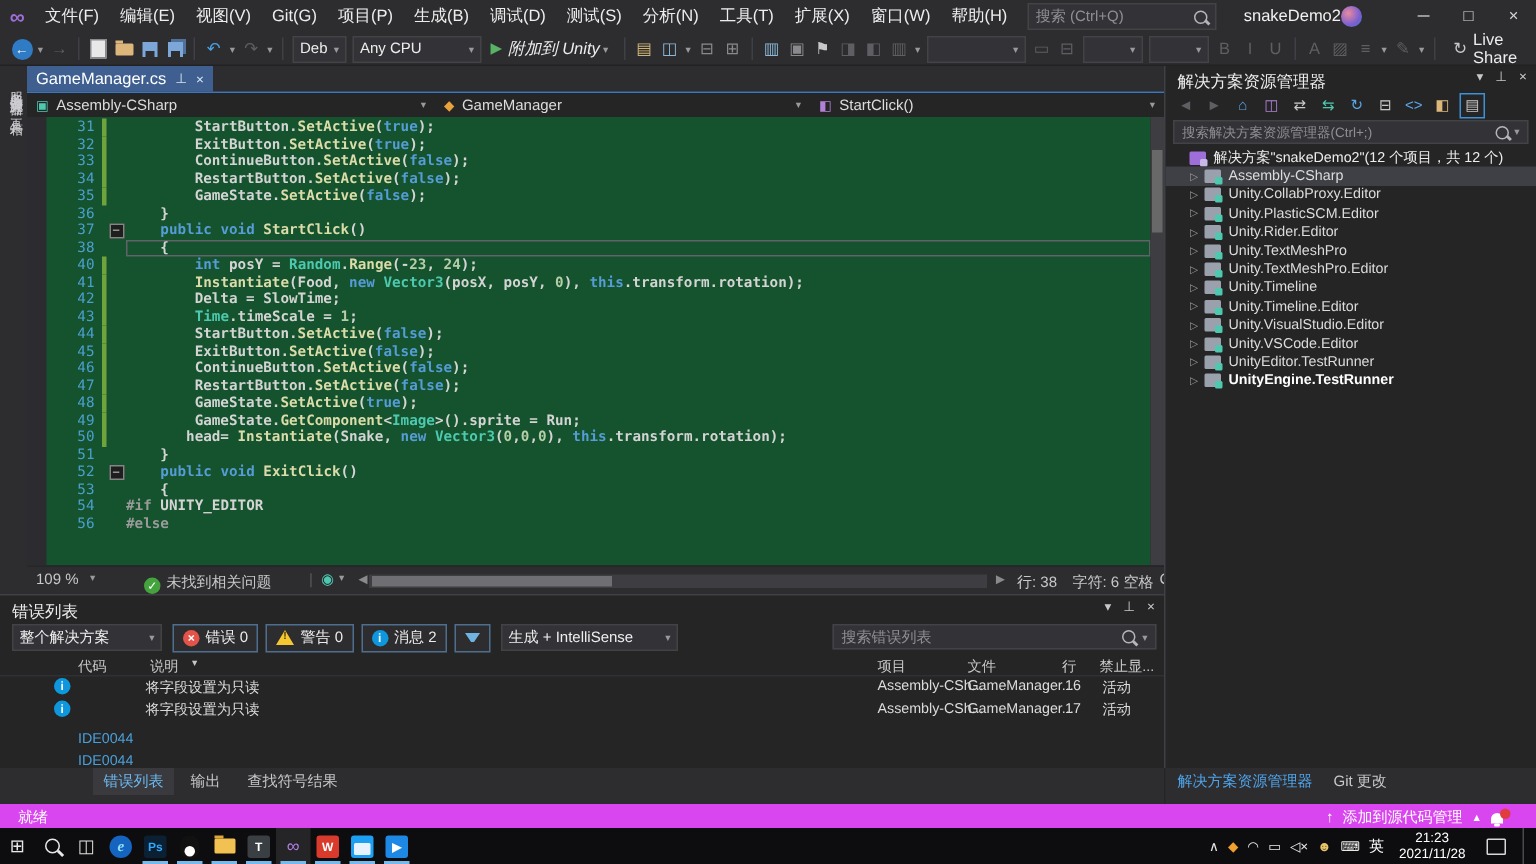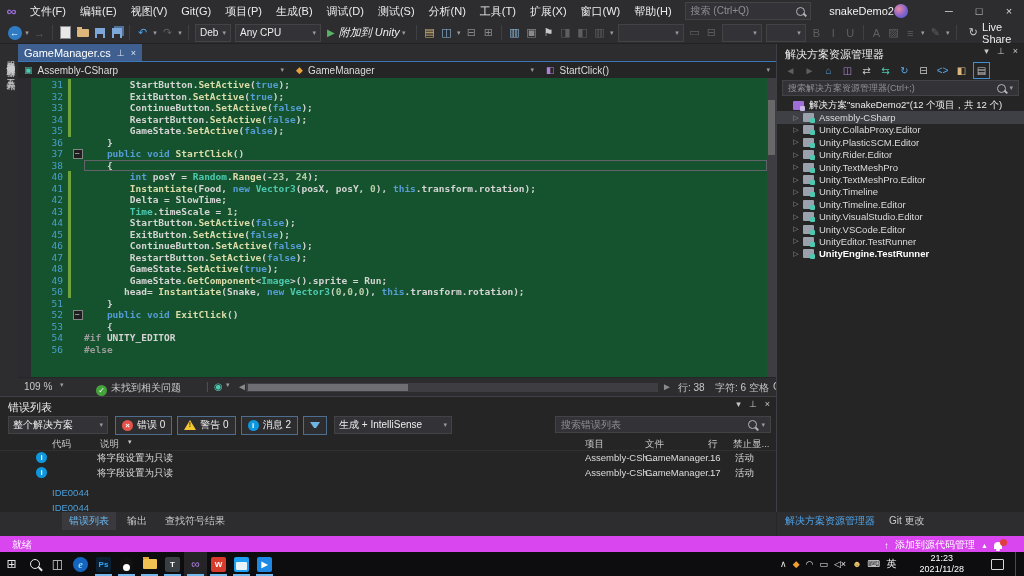--- a/index.html
+++ b/index.html
@@ -152,21 +152,21 @@
   .ticn-folder:before{content:"";position:absolute;top:-2px;left:0;width:6px;height:2px;background:#e0a83c;}
   .ticn-qq{width:13px;height:15px;background:#111;border-radius:6px 6px 5px 5px;position:relative;}
   .ticn-qq:after{content:"";position:absolute;left:3px;bottom:1px;width:7px;height:7px;background:#fff;border-radius:50%;}
   .ticn-cal{width:15px;height:15px;background:#1da0f2;border-radius:2px;position:relative;}
   .ticn-cal:after{content:"";position:absolute;left:2px;top:5px;width:11px;height:8px;background:#e8f4fd;border-radius:1px;}
   .tmag{width:8px;height:8px;border:1.5px solid #e8e8e8;border-radius:50%;position:relative;}
   .tmag:after{content:"";position:absolute;width:5px;height:1.5px;background:#e8e8e8;transform:rotate(45deg);right:-4px;bottom:-1px;}
   #tray{margin-left:auto;display:flex;align-items:center;gap:6px;padding-right:4px;}
   .tri{font-size:9px;color:#e8e8e8;line-height:1;}
   #ime{font-size:10px;color:#fff;}
-  #clock{text-align:center;font-size:9px;color:#fff;line-height:1.2;margin:0 17px;}
+  #clock{text-align:center;font-size:9px;color:#fff;line-height:1.2;margin:0 4px;}
   #notif{width:11px;height:9px;border:1px solid #d8d8d8;border-radius:1px;margin-left:4px;}
   #showdesk{width:4px;height:24px;border-left:1px solid #4a4a4e;margin-left:5px;}
 </style>
 </head>
 <body>
 
 <div id="screen">
 
   <div id="titlebar" class="abs">
     <div id="vslogo">∞</div>

